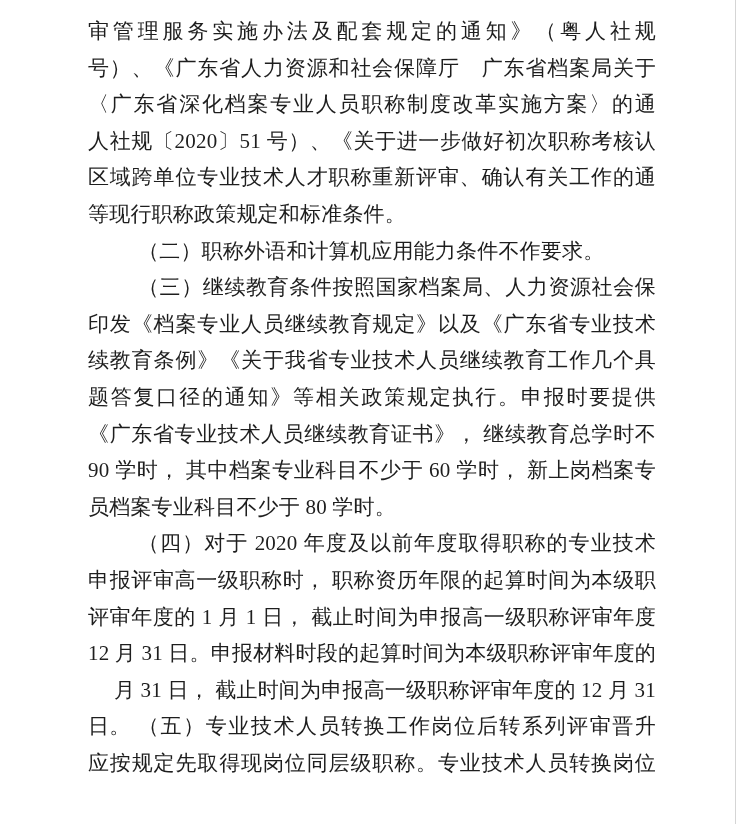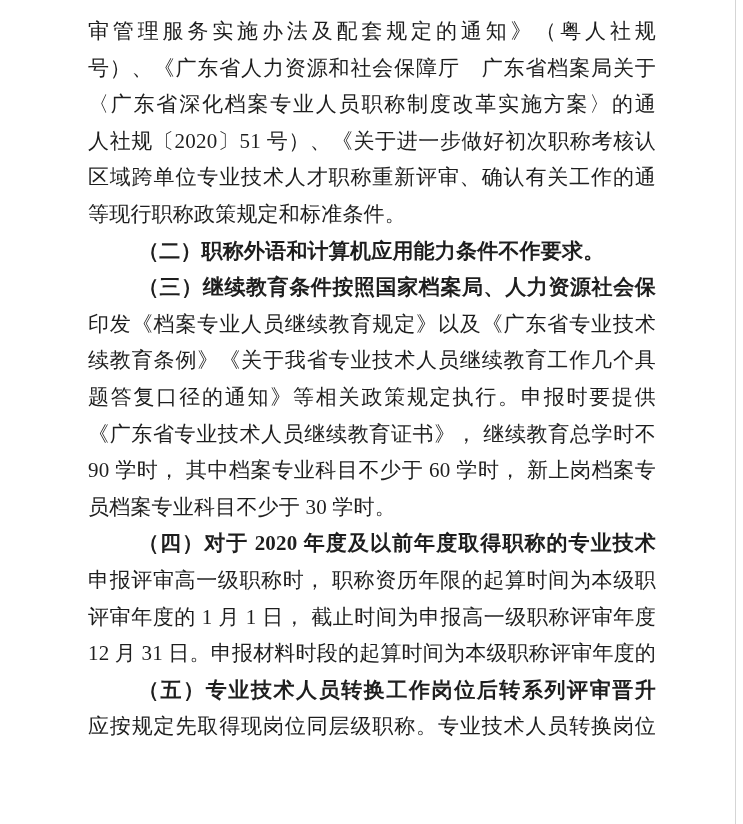--- a/index.html
+++ b/index.html
@@ -44,21 +44,20 @@
   }
   
   .line.end {
     white-space: normal;
     text-align: right;
     text-align-last: left;
   }
   
   .line.indent {
     text-indent: 50px;
-    font-weight: bold;
   }
   .page-edge {
     position: absolute;
     top: 0;
     bottom: 0;
     left: 735px;
     width: 1px;
     background: #d5d5d5;
   }
 </style>
@@ -73,22 +72,23 @@
     <div class="line j">人社规〔2020〕51 号）、《关于进一步做好初次职称考核认定和跨</div>
     <div class="line j">区域跨单位专业技术人才职称重新评审、确认有关工作的通知》</div>
     <div class="line end">等现行职称政策规定和标准条件。</div>
     <div class="line end indent">（二）职称外语和计算机应用能力条件不作要求。</div>
     <div class="line j indent">（三）继续教育条件按照国家档案局、人力资源社会保障部</div>
     <div class="line j">印发《档案专业人员继续教育规定》以及《广东省专业技术人员继</div>
     <div class="line j">续教育条例》《关于我省专业技术人员继续教育工作几个具体问</div>
     <div class="line j">题答复口径的通知》等相关政策规定执行。申报时要提供 2021 年</div>
     <div class="line j">《广东省专业技术人员继续教育证书》， 继续教育总学时不少于</div>
     <div class="line j">90 学时， 其中档案专业科目不少于 60 学时， 新上岗档案专业人</div>
-    <div class="line end">员档案专业科目不少于 30 学时。</div>
+    <div class="line end">员档案专业科目不少于 80 学时。</div>
     <div class="line j indent">（四）对于 2020 年度及以前年度取得职称的专业技术人才，</div>
     <div class="line j">申报评审高一级职称时， 职称资历年限的起算时间为本级职称</div>
     <div class="line j">评审年度的 1 月 1 日， 截止时间为申报高一级职称评审年度的</div>
     <div class="line j">12 月 31 日。申报材料时段的起算时间为本级职称评审年度的 8</div>
+    <div class="line end">月 31 日， 截止时间为申报高一级职称评审年度的 12 月 31 日。</div>
     <div class="line j indent">（五）专业技术人员转换工作岗位后转系列评审晋升的，</div>
     <div class="line j">应按规定先取得现岗位同层级职称。专业技术人员转换岗位后在</div>
   </div>
   <div class="page-edge"></div>
 </div>
 
 </body></html>

